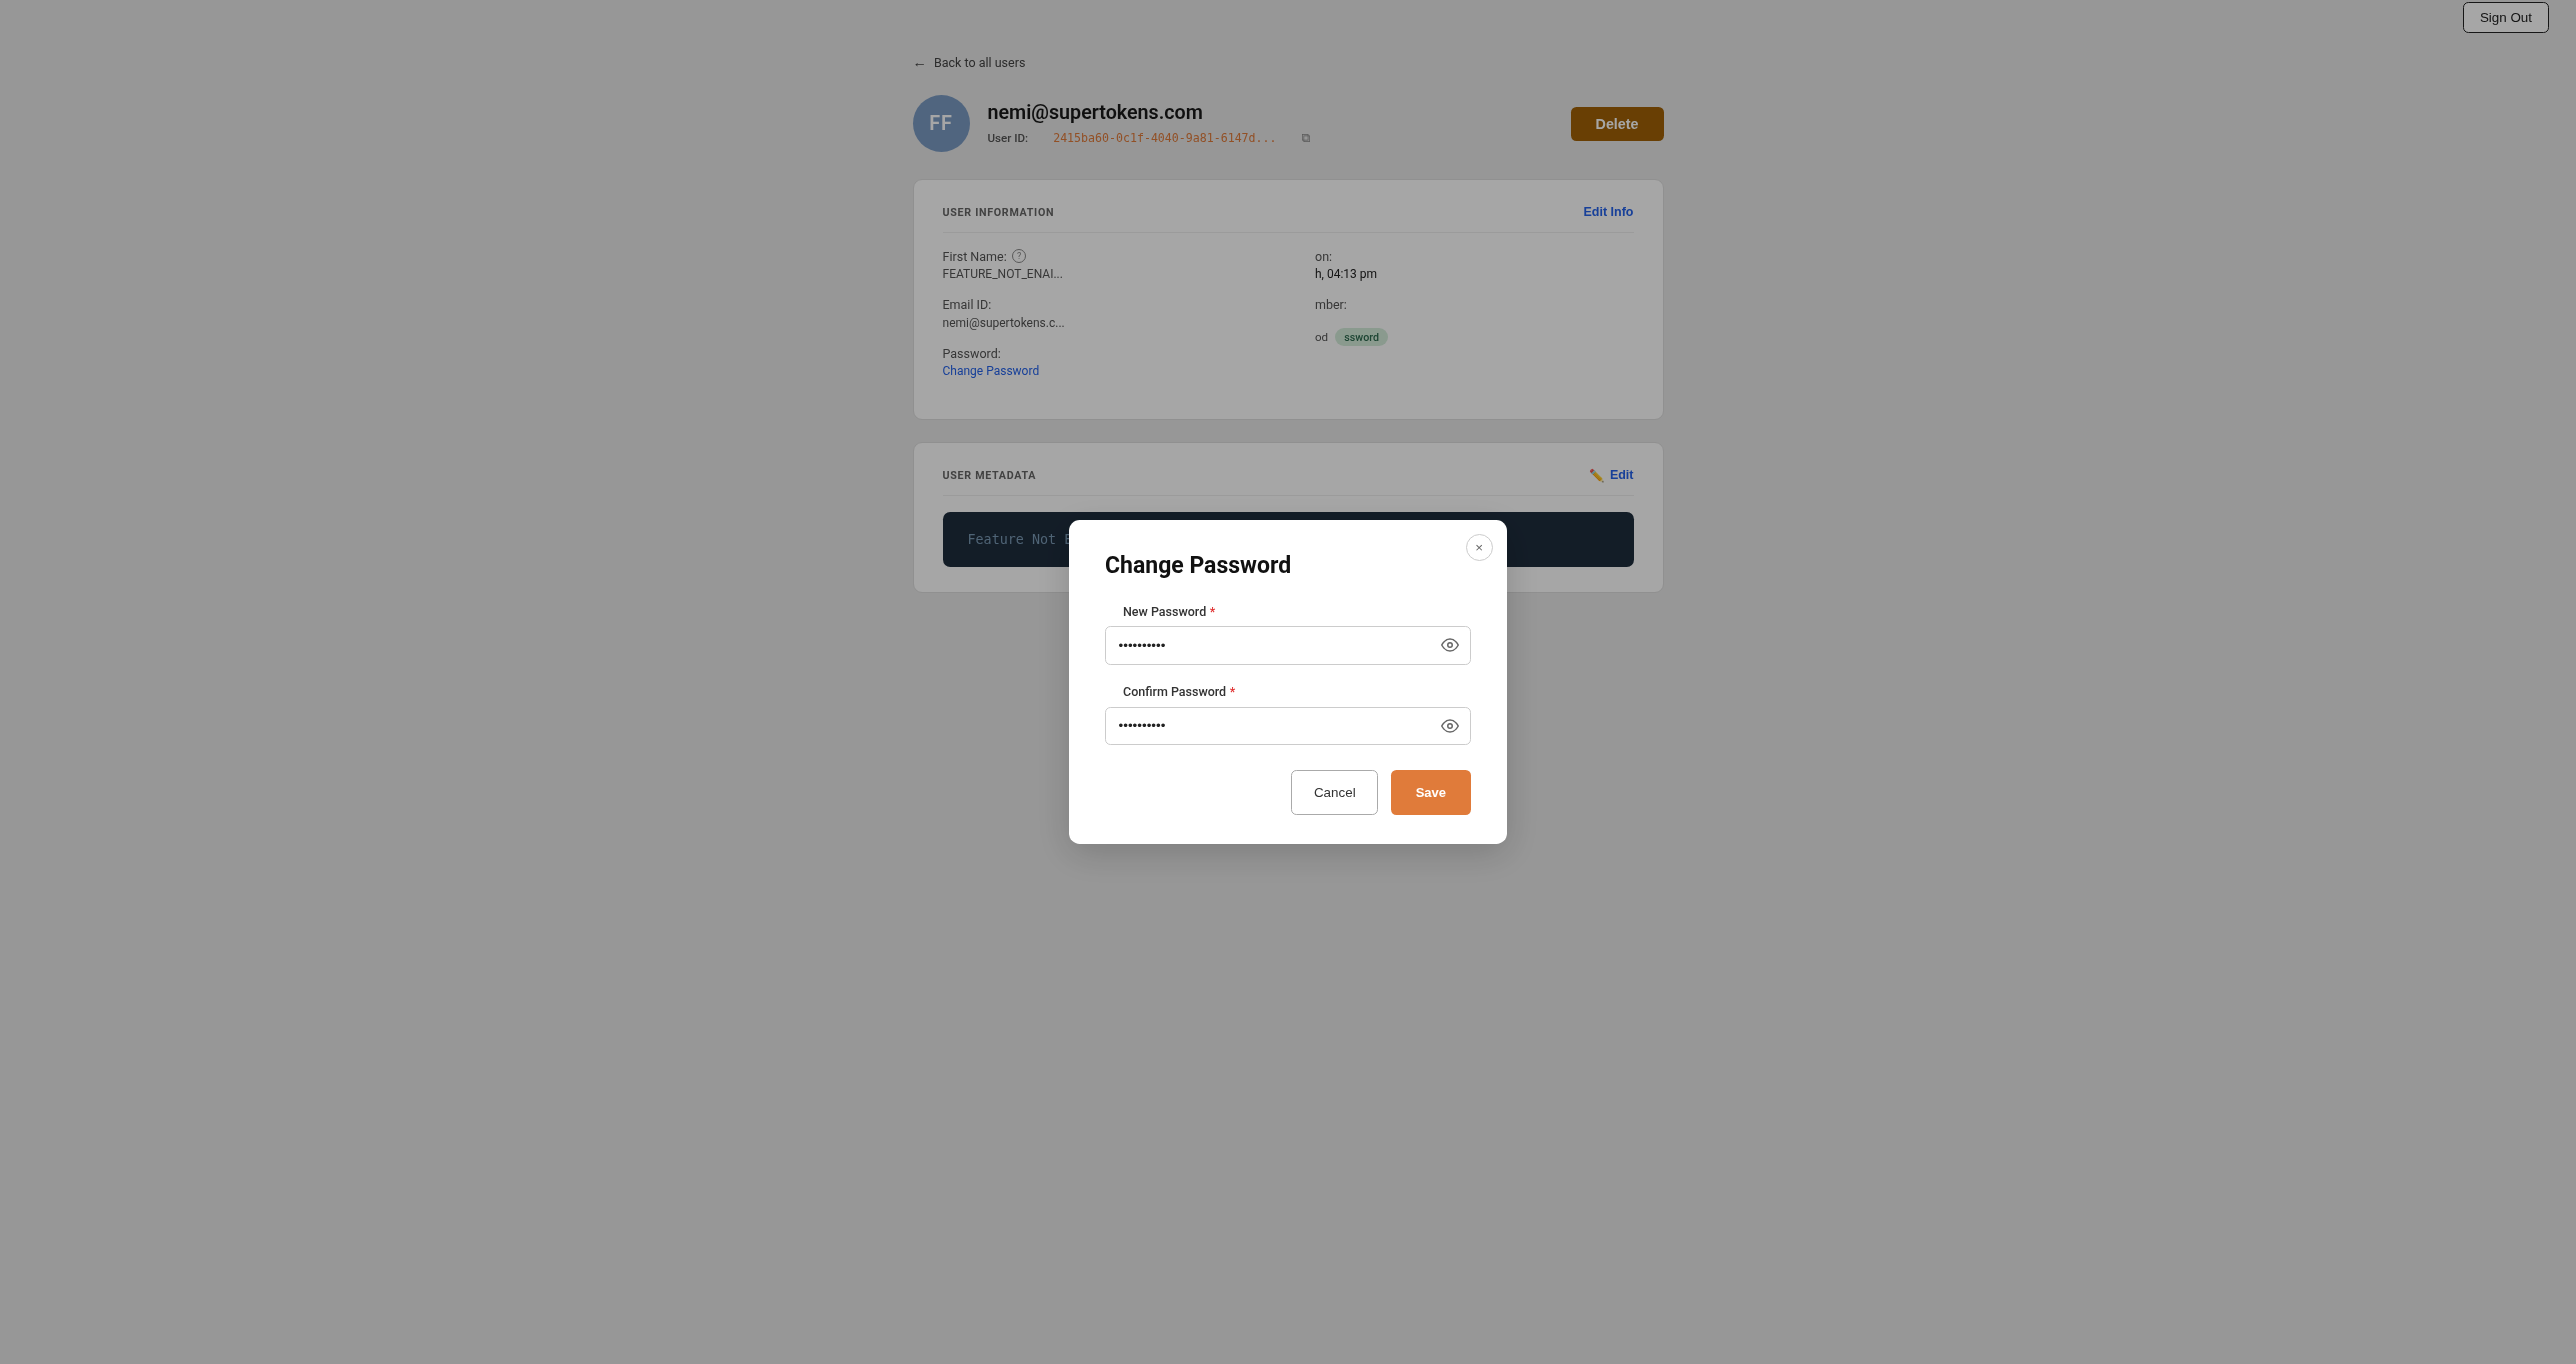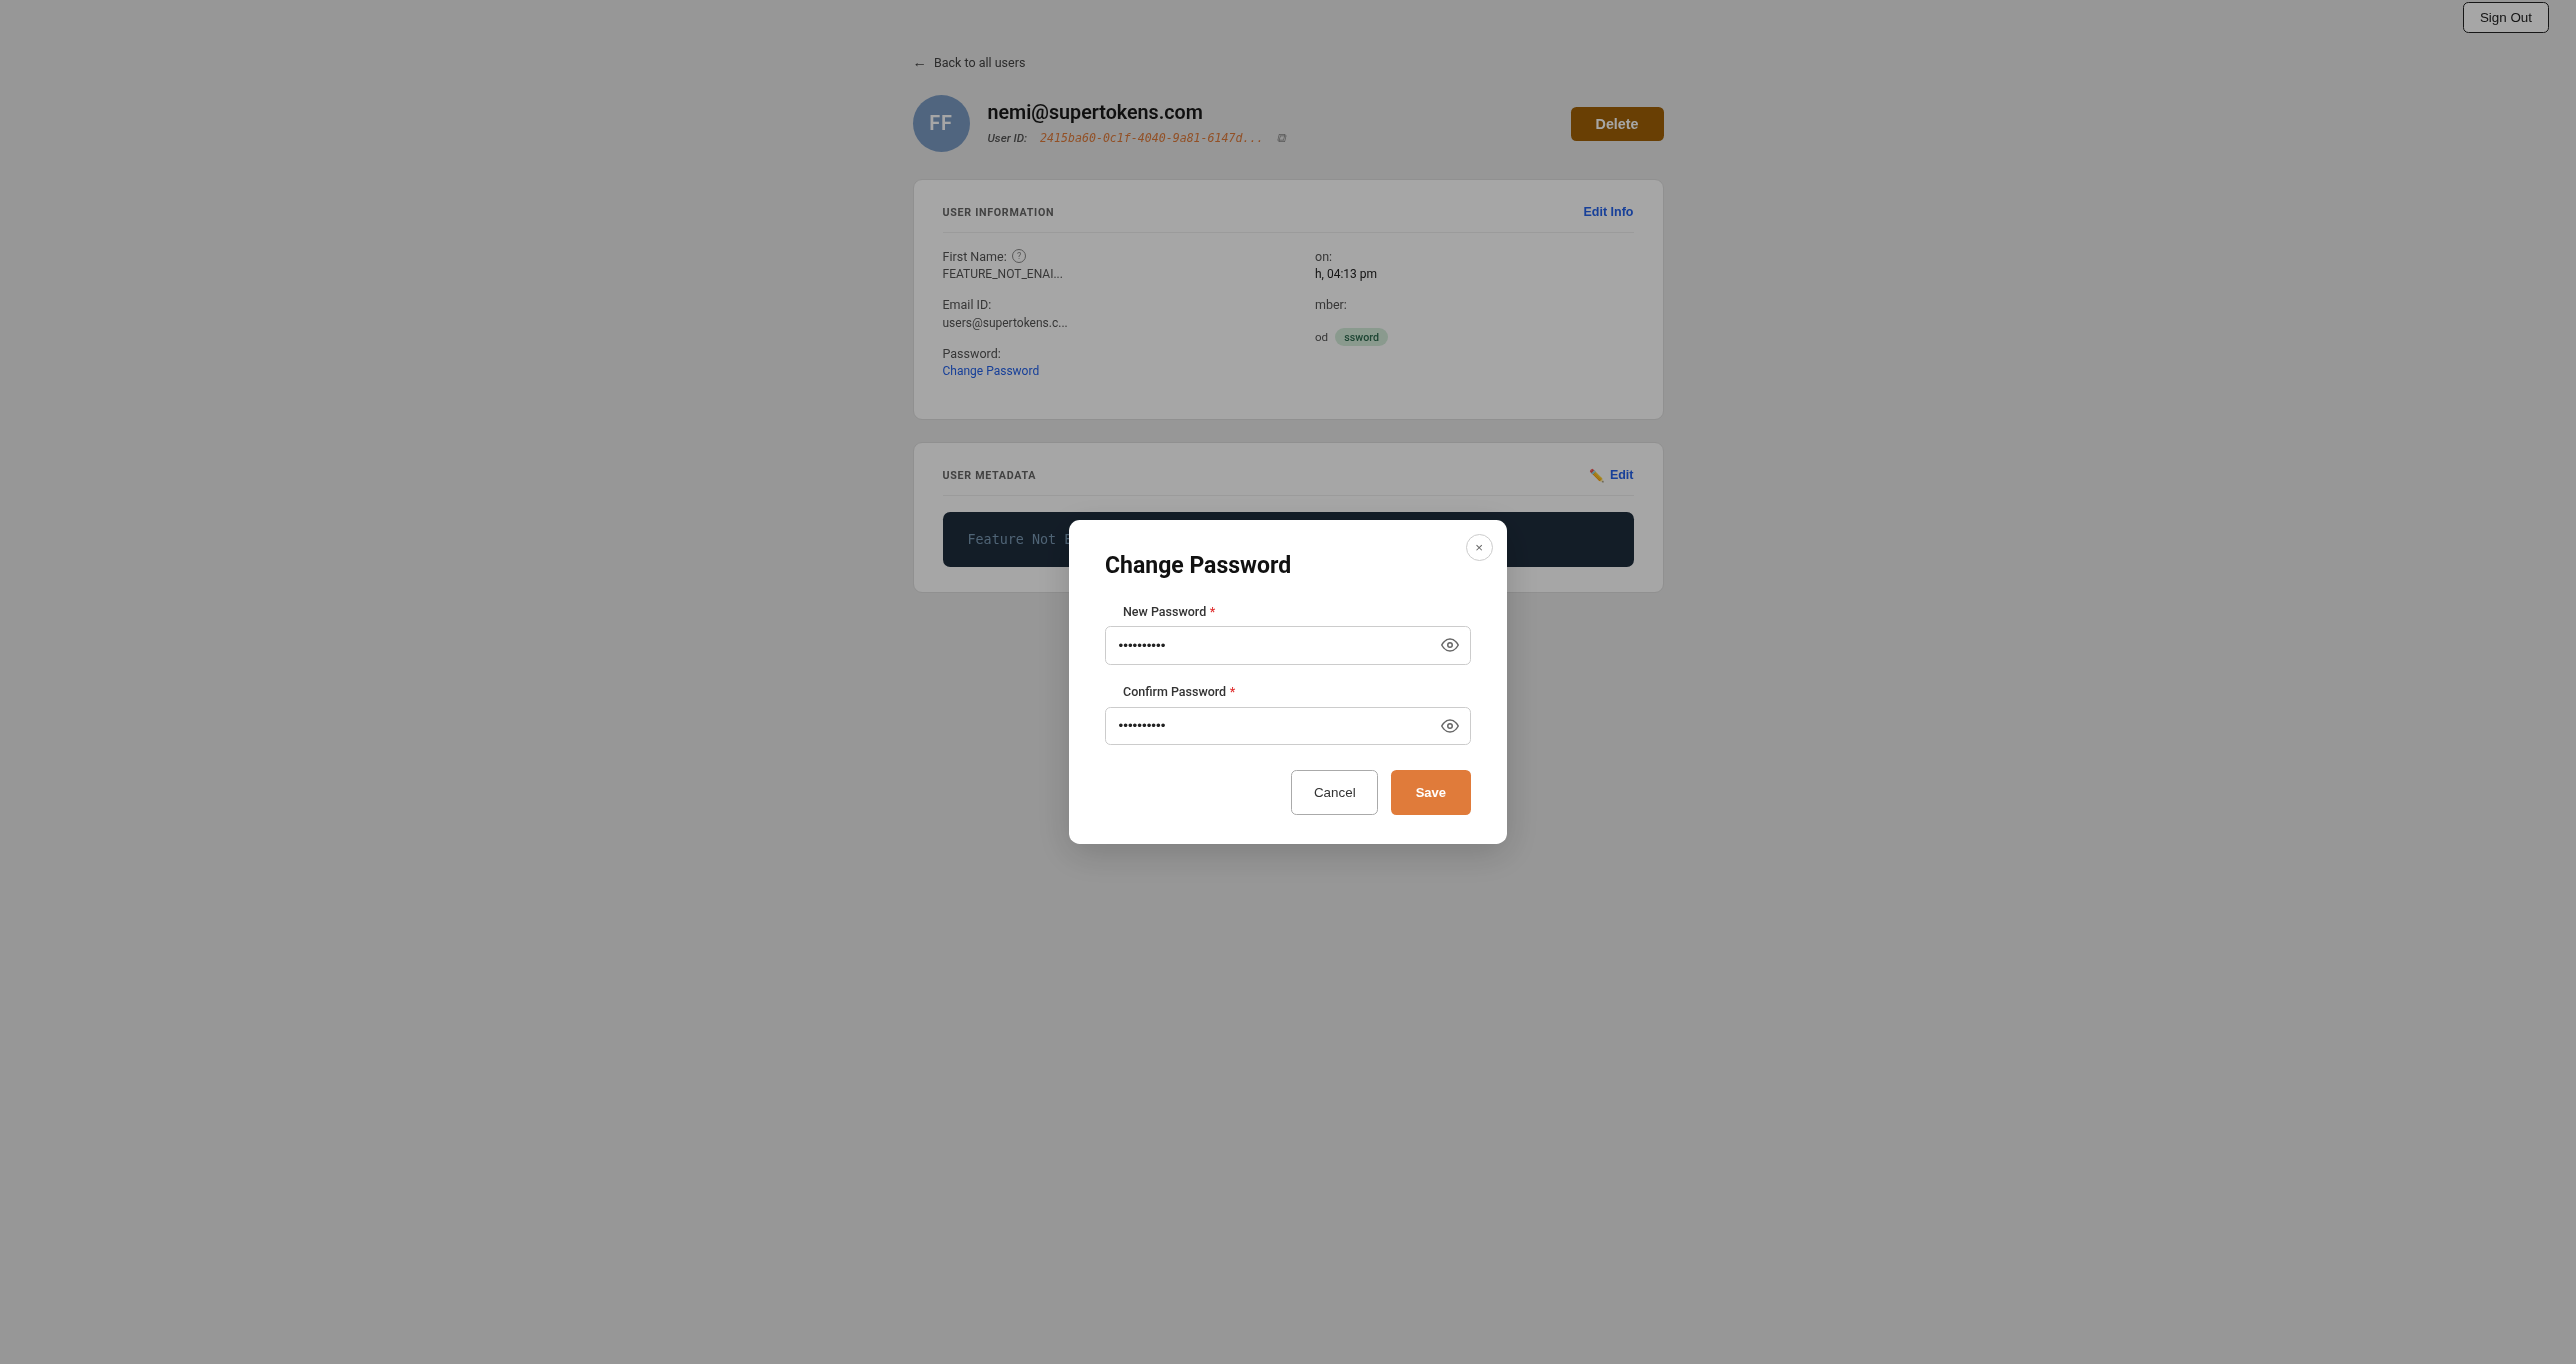--- a/index.html
+++ b/index.html
@@ -76,22 +76,21 @@
     }
     .user-info-text h2 {
       font-size: 19.7px;
       font-weight: 600;
       color: #1a1a1a;
       margin-bottom: 5.4px;
     }
     .user-id-row {
       display: flex;
       align-items: center;
-      gap: 13px;
-      font-style: italic;
+      gap: 25px;
     }
     .user-id-label {
       font-size: 11.6px;
       color: #555;
       font-weight: 500;
     }
     .user-id-value {
       font-size: 11.6px;
       color: #e07b3a;
       font-family: monospace;
@@ -375,21 +374,21 @@
             <span>First Name:</span>
             <span class="help-icon">?</span>
           </div>
           <div class="field-value truncated">FEATURE_NOT_ENAI...</div>
         </div>
 
         <div class="field-row">
           <div class="field-label">
             <span>Email ID:</span>
           </div>
-          <div class="field-value truncated">users@supertokens.c...</div>
+          <div class="field-value truncated">nemi@supertokens.c...</div>
         </div>
 
         <div class="field-row">
           <div class="field-label">
             <span>Password:</span>
           </div>
           <div class="password-row">
             <a class="field-value link">Change Password</a>
           </div>
         </div>

